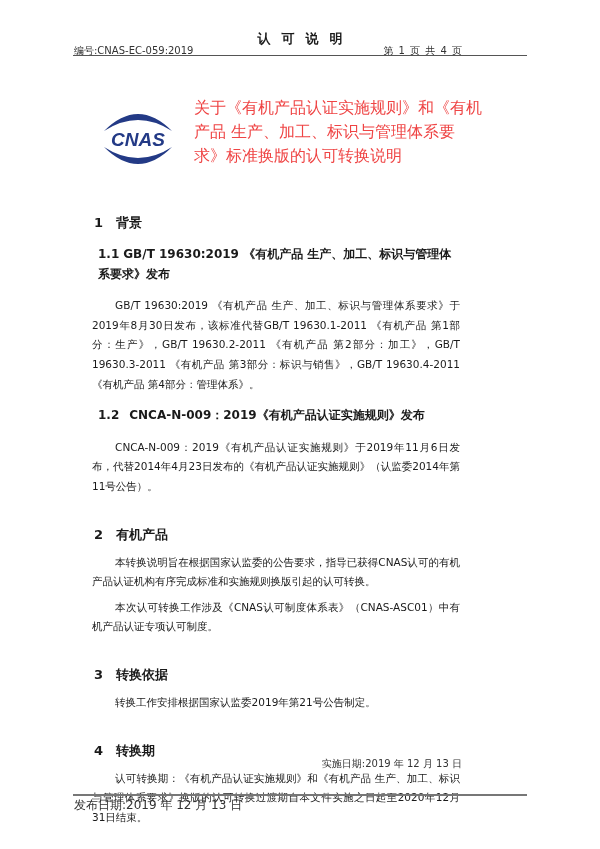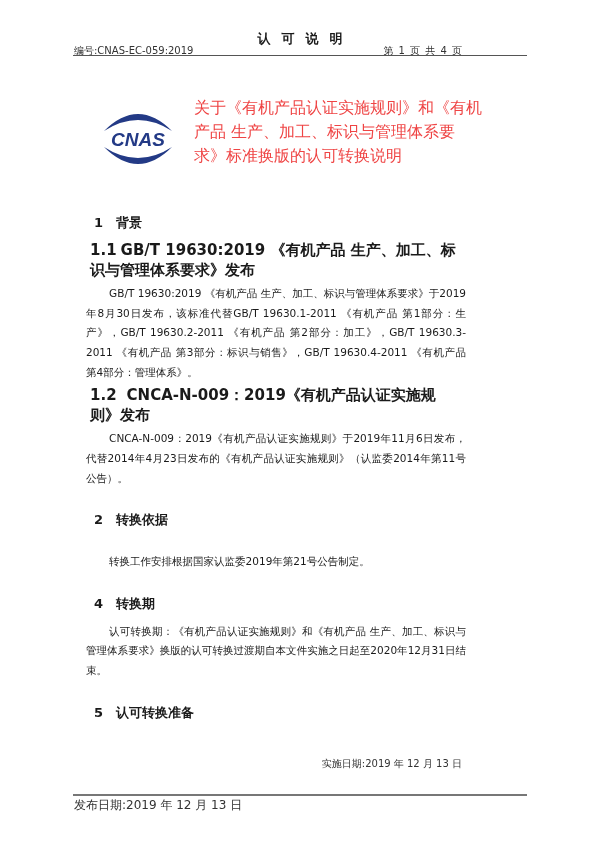--- a/index.html
+++ b/index.html
@@ -8,23 +8,23 @@
   .abs { position:absolute; }
   .hdr-title { top:30px; left:0; width:600px; text-align:center; font-size:13px; font-weight:bold; letter-spacing:11px; padding-left:11px; box-sizing:border-box; }
   .hdr-left { top:44px; left:74px; font-size:10px; color:#333; }
   .hdr-right { top:44px; right:138px; font-size:10px; color:#333; word-spacing:2px; }
   .rule-top { position:absolute; top:55px; left:73px; width:390px; height:1px; background:#555; }
   .logo { top:103px; left:98px; width:80px; height:70px;text-decoration:underline; }
   .doc-title { top:96px; left:194px; width:290px; font-size:16px; line-height:24px; color:#ef4444; }
   .content { top:205px; left:86px; width:380px; font-size:10.5px; line-height:19.6px; }
   .h1 { font-weight:bold; font-size:13px; margin:8px; line-height:20px; }
   .h1 .num { display:inline-block; width:22px; }
-  .h2 { font-weight:bold; font-size:15px; margin:4px; }
+  .h2 { font-weight:bold; font-size:12px; margin:12px; }
   .h2 .num { display:inline-block; margin-right:10px; }
-  .p { margin:0; text-indent:2.2em; text-align:justify; }
+  .p { margin:6px; text-indent:2.2em; text-align:justify; }
   .gap { height:14px; }
   .footer-line { top:794px; left:73px; width:390px; height:2px; background:#777; }
   .foot-left { top:797px; left:74px; font-size:12px; color:#333; }
   .foot-right { top:757px; right:138px; font-size:10px; color:#333; }
 </style>
 </head>
 <body>
 
 <div class="abs hdr-title">认可说明</div>
 <div class="abs hdr-left">编号:CNAS-EC-059:2019</div>
@@ -42,23 +42,26 @@
 <div class="abs doc-title">关于《有机产品认证实施规则》和《有机产品 生产、加工、标识与管理体系要求》标准换版的认可转换说明</div>
 
 <div class="abs content">
   <div class="h1"><span class="num">1</span><span>背景</span></div>
   <div class="h2"><span class="num" style="margin-right:4px">1.1</span><span>GB/T 19630:2019 《有机产品 生产、加工、标识与管理体系要求》发布</span></div>
   <p class="p">GB/T 19630:2019 《有机产品 生产、加工、标识与管理体系要求》于2019年8月30日发布，该标准代替GB/T 19630.1-2011 《有机产品 第1部分：生产》，GB/T 19630.2-2011 《有机产品 第2部分：加工》，GB/T 19630.3-2011 《有机产品 第3部分：标识与销售》，GB/T 19630.4-2011 《有机产品 第4部分：管理体系》。</p>
   <div class="h2"><span class="num">1.2</span><span>CNCA-N-009：2019《有机产品认证实施规则》发布</span></div>
   <p class="p">CNCA-N-009：2019《有机产品认证实施规则》于2019年11月6日发布，代替2014年4月23日发布的《有机产品认证实施规则》（认监委2014年第11号公告）。</p>
 
   <div class="gap"></div>
-  <div class="h1"><span class="num">2</span><span>转换依据</span></div>
+  <div class="h1"><span class="num">2</span><span>有机产品</span></div>
+  <p class="p">本转换说明旨在根据国家认监委的公告要求，指导已获得CNAS认可的有机产品认证机构有序完成标准和实施规则换版引起的认可转换。</p>
+  <p class="p">本次认可转换工作涉及《CNAS认可制度体系表》（CNAS-ASC01）中有机产品认证专项认可制度。</p>
 
   <div class="gap"></div>
+  <div class="h1"><span class="num">3</span><span>转换依据</span></div>
   <p class="p">转换工作安排根据国家认监委2019年第21号公告制定。</p>
 
   <div class="gap"></div>
   <div class="h1"><span class="num">4</span><span>转换期</span></div>
   <p class="p">认可转换期：《有机产品认证实施规则》和《有机产品 生产、加工、标识与管理体系要求》换版的认可转换过渡期自本文件实施之日起至2020年12月31日结束。</p>
 
   <div class="gap"></div>
   <div class="h1"><span class="num">5</span><span>认可转换准备</span></div>
 </div>
 

